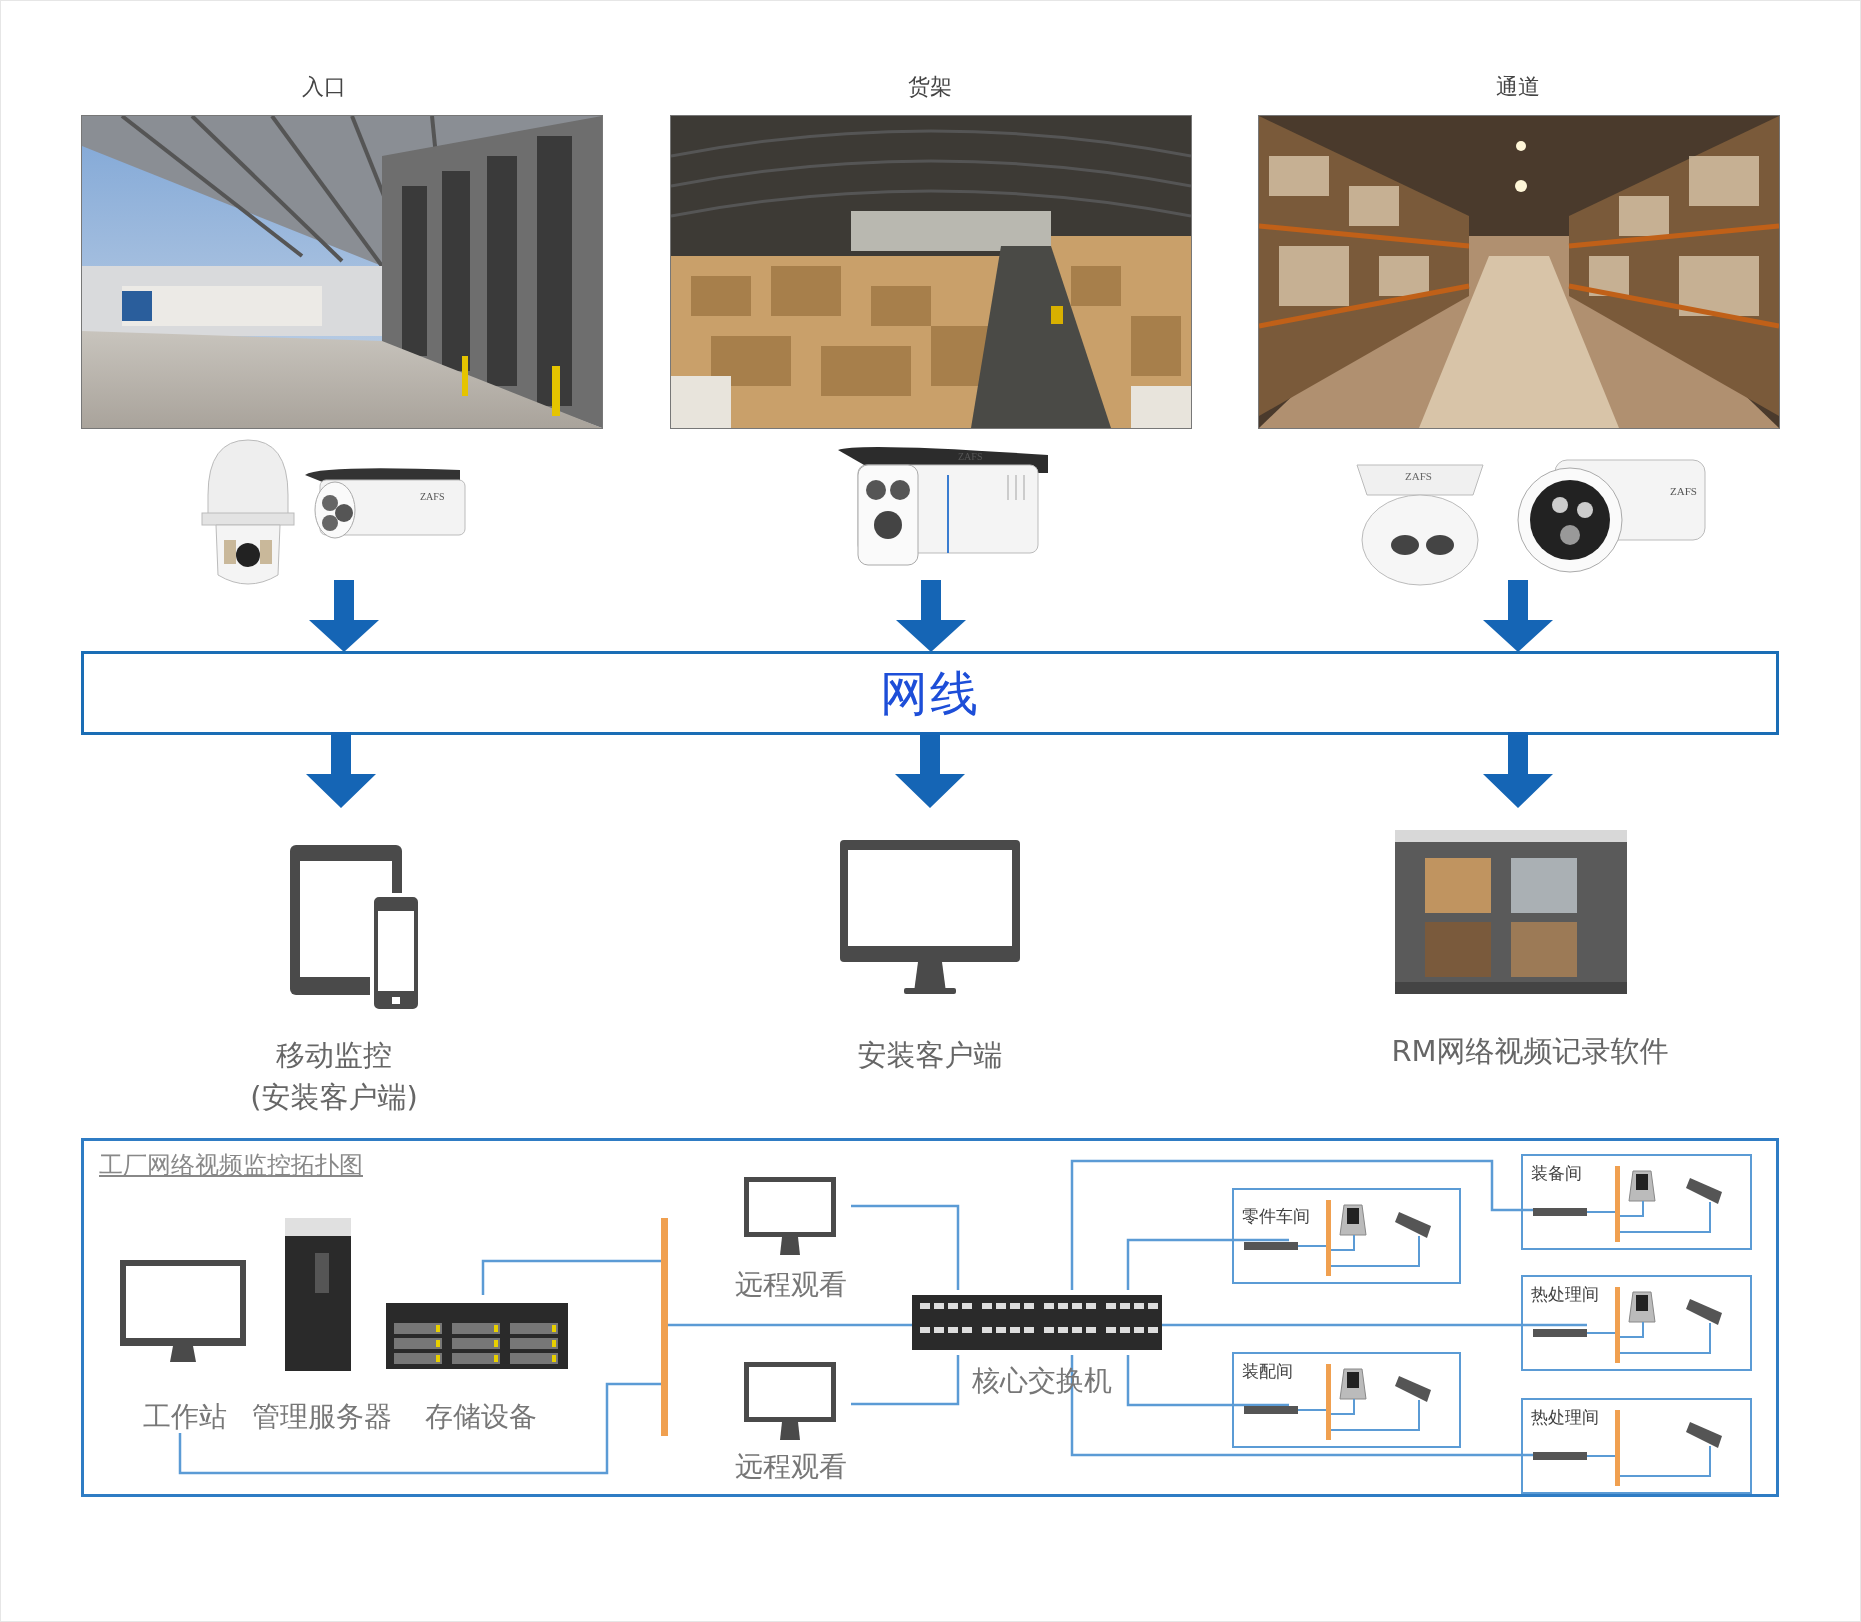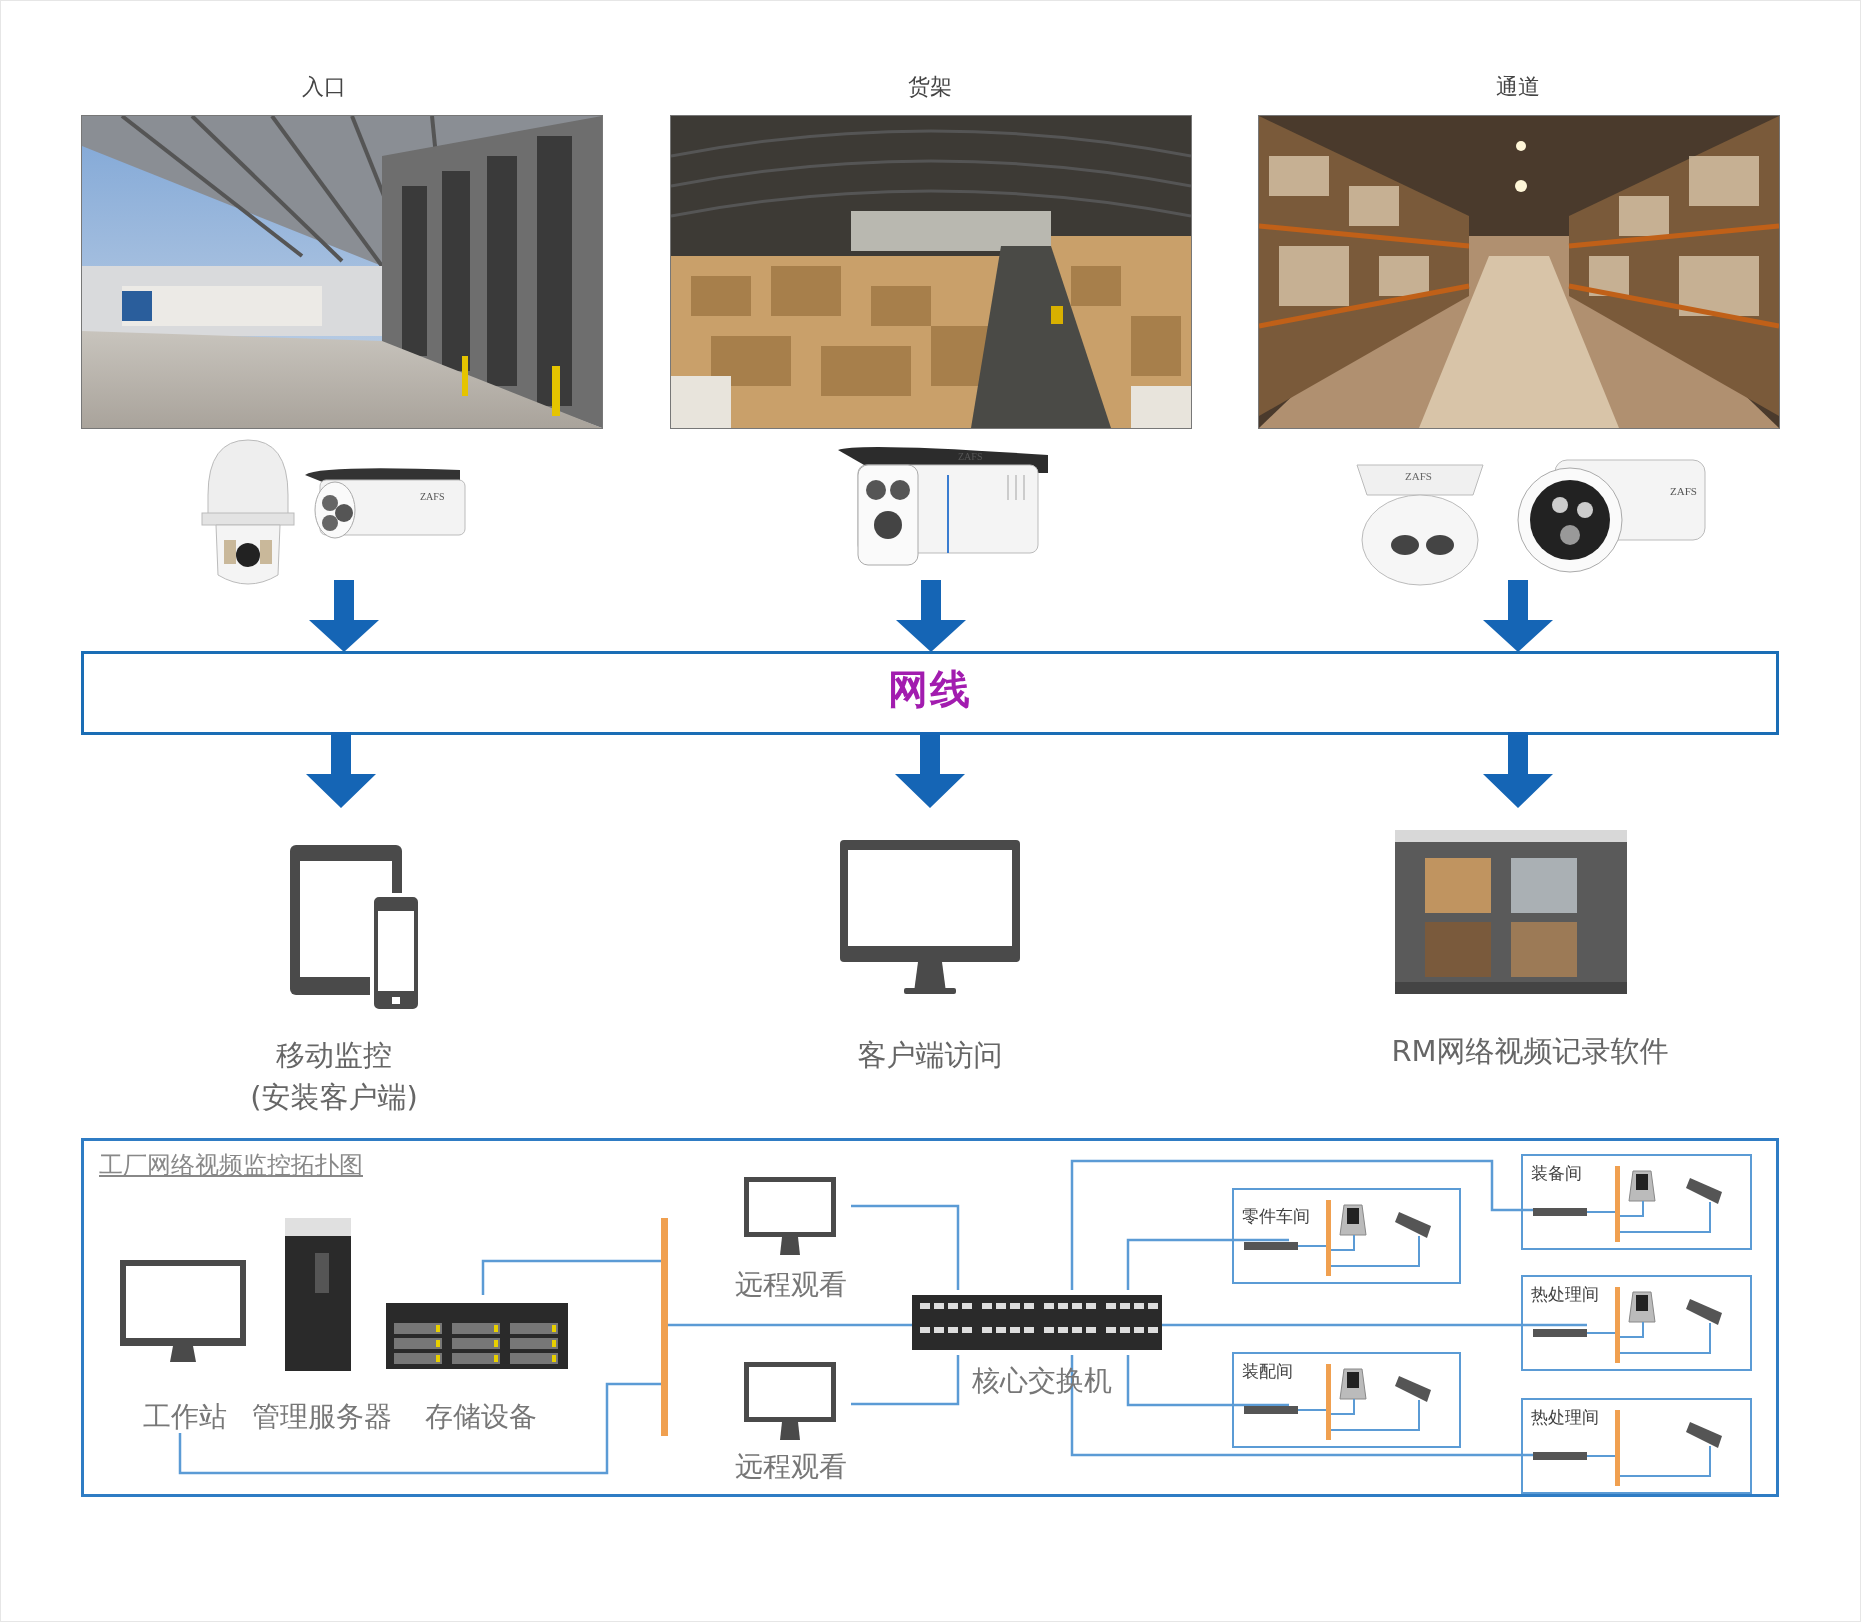--- a/index.html
+++ b/index.html
@@ -5,21 +5,21 @@
   html, body { margin:0; padding:0; }
   body { width:1861px; height:1622px; background:#fff; position:relative; overflow:hidden;
          font-family:"DejaVu Sans", "Liberation Sans", sans-serif; color:#666; }
   .frame { position:absolute; left:0; top:0; width:1859px; height:1620px; border:1px solid #e6e6e6; }
   .abs { position:absolute; }
   .cap { position:absolute; font-size:22px; color:#444; text-align:center; width:200px; }
   .photo { position:absolute; top:115px; width:520px; height:312px; border:1px solid #777; overflow:hidden; }
   .photo svg { width:100%; height:100%; display:block; }
   .arrow { position:absolute; width:74px; }
   .band { position:absolute; left:81px; top:651px; width:1692px; height:78px; border:3px solid #1a6db5; background:#fff; }
-  .band-label { position:absolute; left:0; right:0; top:8px; text-align:center; font-size:40px; color:#a21caf; font-weight:bold; letter-spacing:2px; }
+  .band-label { position:absolute; left:0; right:0; top:8px; text-align:center; font-size:48px; color:#1d4ed8; font-weight:normal; letter-spacing:2px; }
   .dev-label { position:absolute; font-size:29px; color:#666; text-align:center; line-height:42px; }
   .topo { position:absolute; left:81px; top:1138px; width:1692px; height:353px; border:3px solid #2f7cc4; }
   .topo-title { position:absolute; left:15px; top:8px; font-size:24px; color:#888;text-decoration:underline; }
   .small { font-size:28px; color:#777; position:absolute; }
   .tiny { font-size:17px; color:#404040; position:absolute; }
 </style>
 </head>
 <body>
 
 <div class="frame"></div>
@@ -226,21 +226,21 @@
   <rect x="116" y="28" width="66" height="55" fill="#aab0b4"></rect>
   <rect x="30" y="92" width="66" height="55" fill="#7a5a3c"></rect>
   <rect x="116" y="92" width="66" height="55" fill="#9c7a56"></rect>
   <rect x="0" y="152" width="232" height="12" fill="#444"></rect>
 </svg>
 
 <div class="dev-label" style="left:214px;top:1034px;width:240px;">
   <div>移动监控</div>
   <div>(安装客户端)</div>
 </div>
-<div class="dev-label" style="left:810px;top:1034px;width:240px;">客户端访问</div>
+<div class="dev-label" style="left:810px;top:1034px;width:240px;">安装客户端</div>
 <div class="dev-label" style="left:1340px;top:1030px;width:380px;">RM网络视频记录软件</div>
 
 <div class="topo">
   <div class="topo-title">工厂网络视频监控拓扑图</div>
 </div>
 
 <svg class="abs" style="left:0;top:0;" width="1861" height="1622">
   <g stroke="#5b9bd5" stroke-width="2.5" fill="none">
 
     <polyline points="180,1433 180,1473 607,1473 607,1384 665,1384"></polyline>

